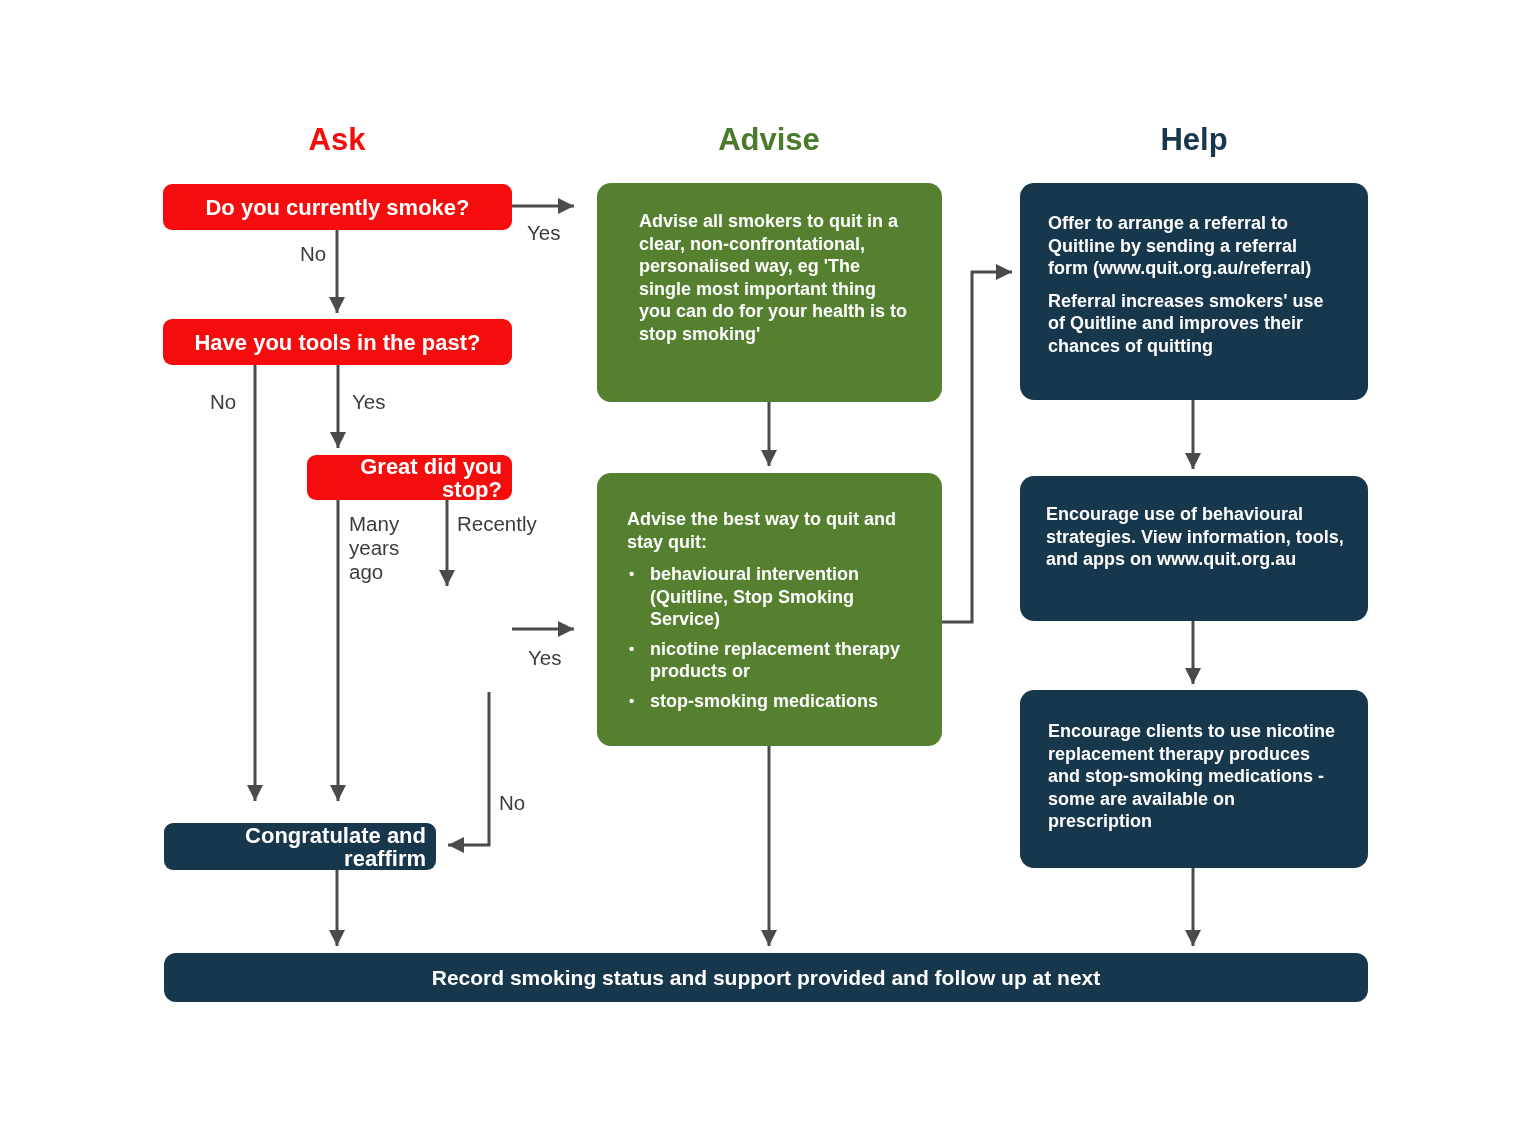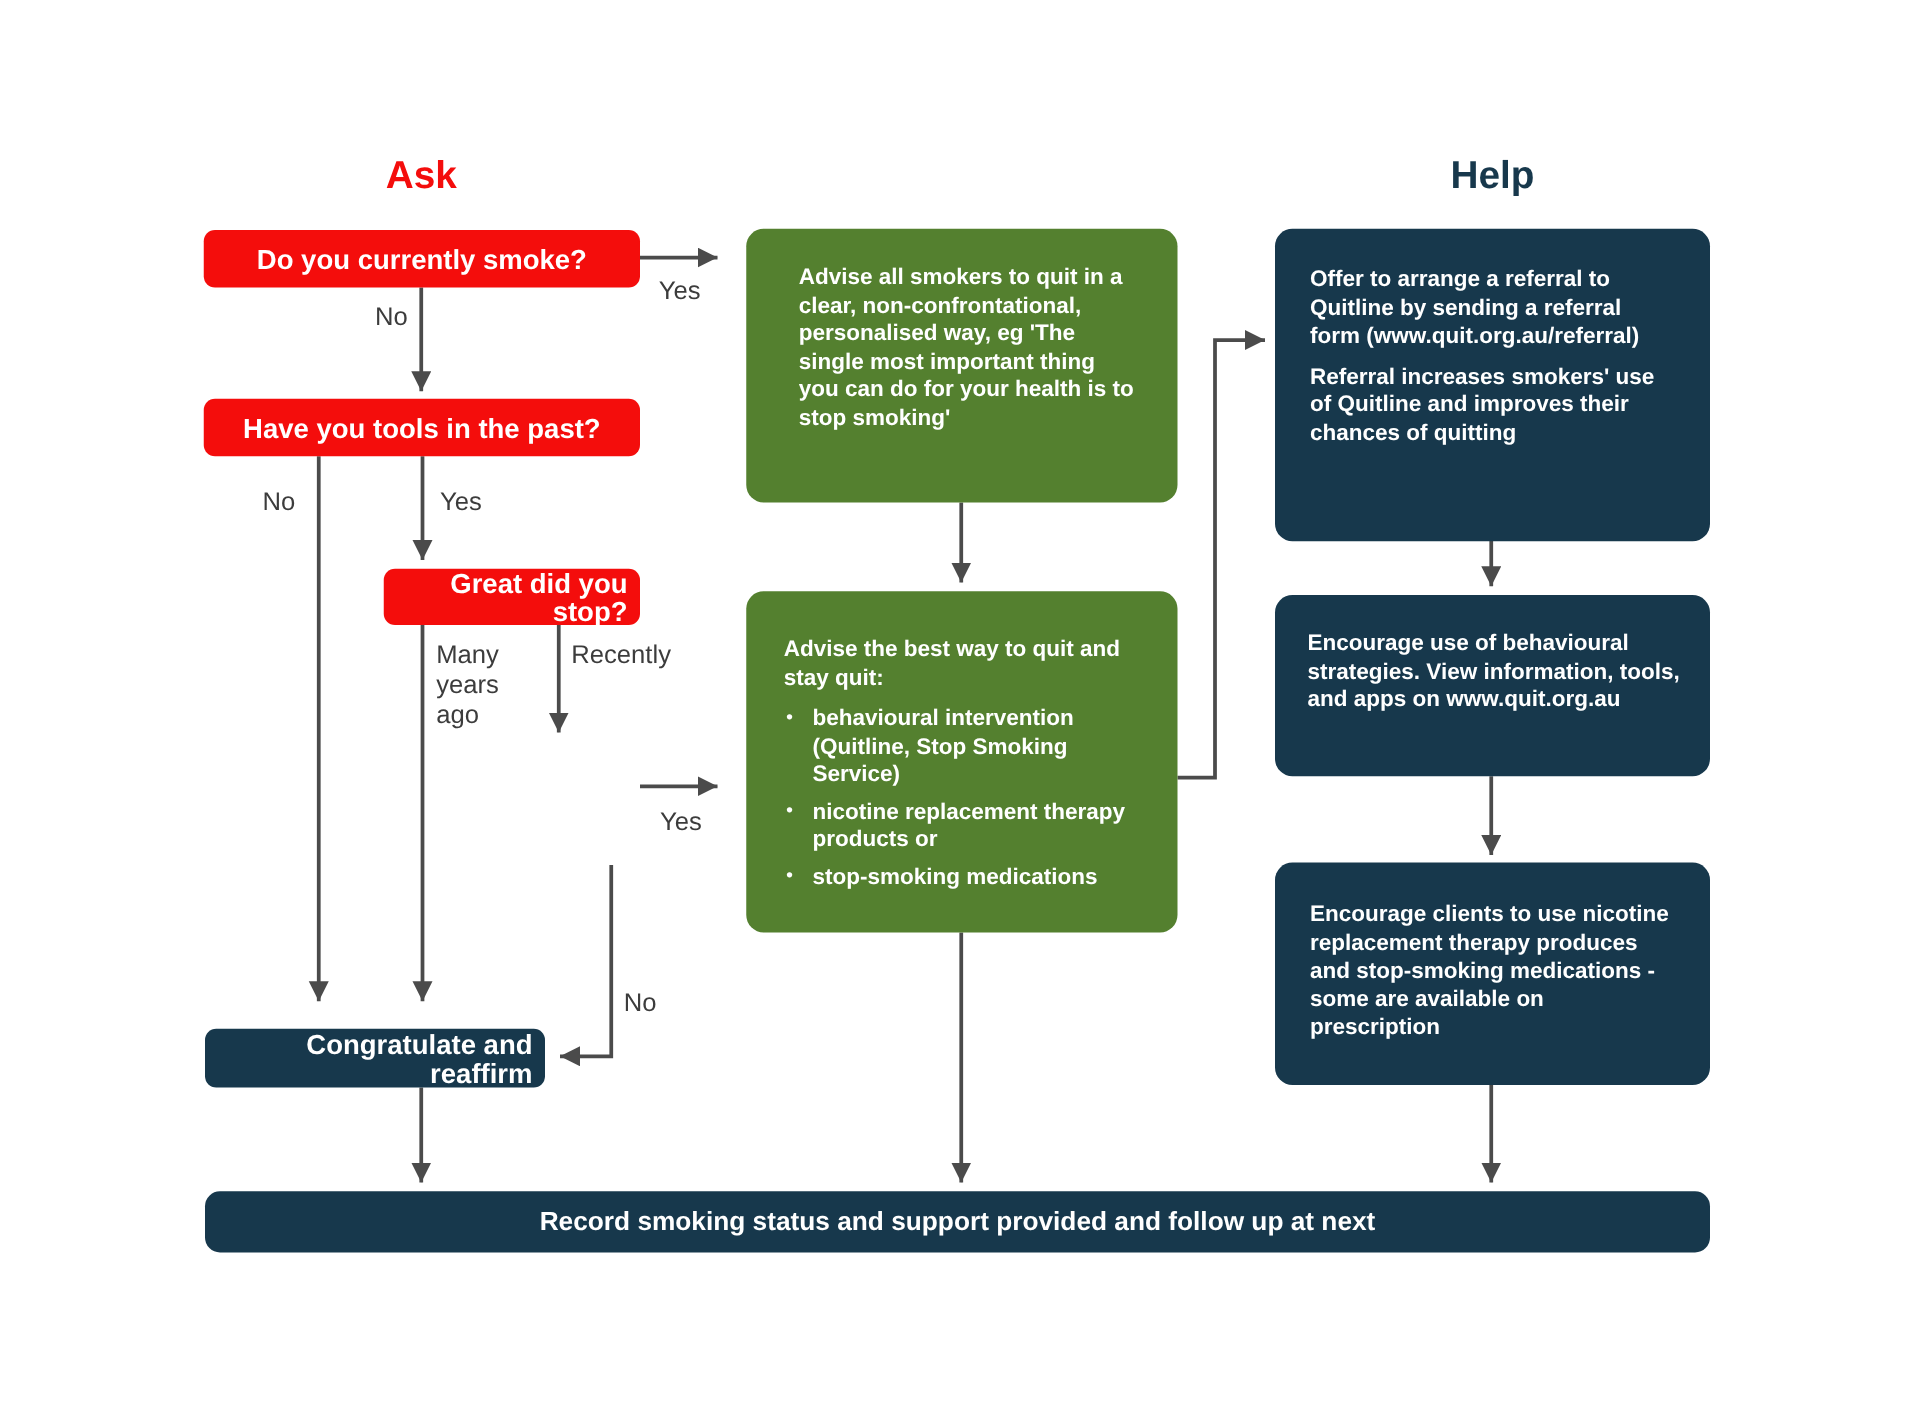--- a/index.html
+++ b/index.html
@@ -65,20 +65,21 @@
     <line x1="337" y1="870" x2="337" y2="946" marker-end="url(#ah)"></line>
     <line x1="769" y1="402" x2="769" y2="466" marker-end="url(#ah)"></line>
     <line x1="769" y1="746" x2="769" y2="946" marker-end="url(#ah)"></line>
     <polyline points="942,622 972,622 972,272 1012,272" marker-end="url(#ah)"></polyline>
     <line x1="1193" y1="400" x2="1193" y2="469" marker-end="url(#ah)"></line>
     <line x1="1193" y1="621" x2="1193" y2="684" marker-end="url(#ah)"></line>
     <line x1="1193" y1="868" x2="1193" y2="946" marker-end="url(#ah)"></line>
   </svg>
 
   <div class="col-header ask" style="left:187px;top:124px;">Ask</div>
+  <div class="col-header advise" style="left:619px;top:124px;">Advise</div>
   <div class="col-header help" style="left:1044px;top:124px;">Help</div>
 
   <div class="box red small" style="left:163px;top:184px;width:349px;height:46px;">Do you currently smoke?</div>
 
   <div class="box red small" style="left:163px;top:319px;width:349px;height:46px;">Have you tools in the past?</div>
 
   <div class="box red small" style="left:307px;top:455px;width:205px;height:45px;">Great did you stop?</div>
 
 
   <div class="box navy small" style="left:164px;top:823px;width:272px;height:47px;">Congratulate and reaffirm</div>
@@ -98,21 +99,21 @@
 
   <div class="box green big" style="left:597px;top:473px;width:345px;height:273px;padding:35px 34px 0 30px;">
     <p>Advise the best way to quit and stay quit:</p>
     <ul class="bullets">
         <li>behavioural intervention (Quitline, Stop Smoking Service)</li>
         <li>nicotine replacement therapy products or</li>
         <li>stop-smoking medications</li>
       </ul>
   </div>
 
-  <div class="box navy big" style="left:1020px;top:183px;width:348px;height:250px;padding:29px 26px 0 28px;">
+  <div class="box navy big" style="left:1020px;top:183px;width:348px;height:217px;padding:29px 26px 0 28px;">
     <p>Offer to arrange a referral to Quitline by sending a referral form (www.quit.org.au/referral)</p>
     <p>Referral increases smokers' use of Quitline and improves their chances of quitting</p>
   </div>
 
   <div class="box navy big" style="left:1020px;top:690px;width:348px;height:178px;padding:30px 26px 0 28px;">
     <p>Encourage clients to use nicotine replacement therapy produces and stop-smoking medications - some are available on prescription</p>
   </div>
 
   <div class="box navy big" style="left:1020px;top:476px;width:348px;height:145px;padding:27px 14px 0 26px;">
     <p>Encourage use of behavioural strategies. View information, tools, and apps on www.quit.org.au</p>

